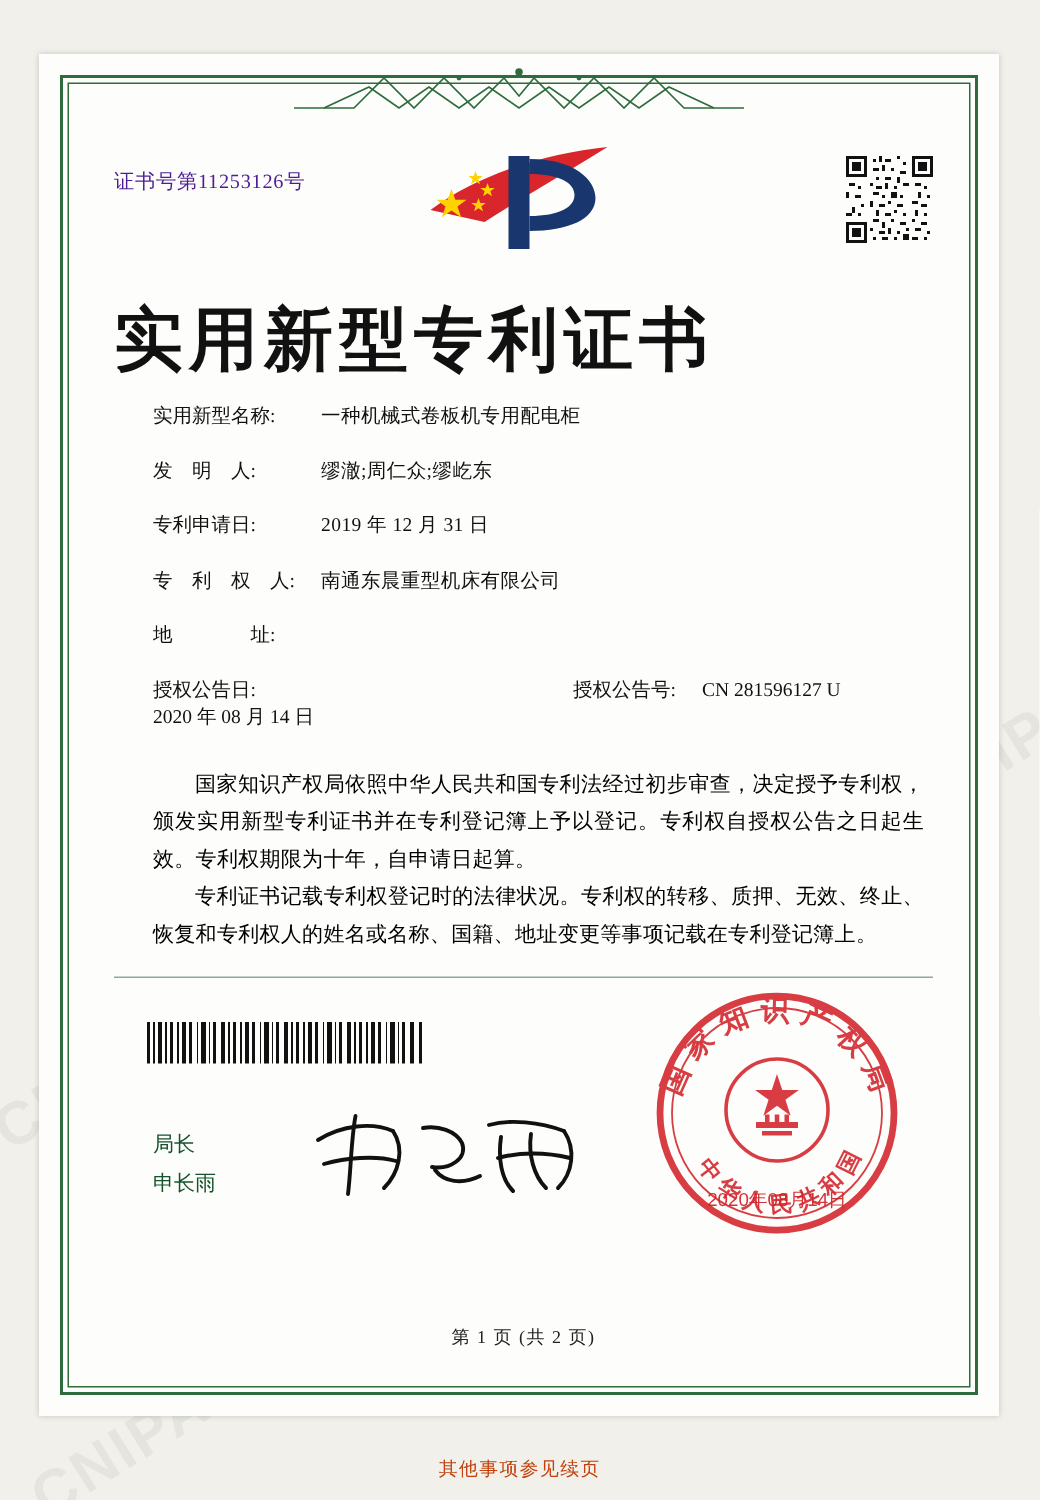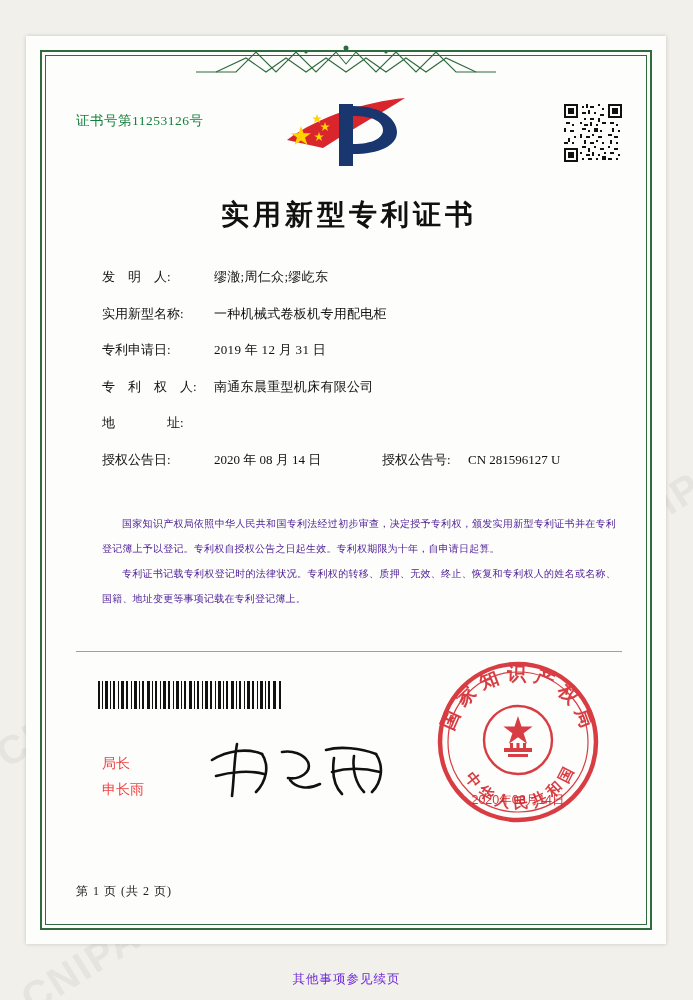--- a/index.html
+++ b/index.html
@@ -47,95 +47,95 @@
     top:6px;width:300px;height:34px;
     overflow:hidden;
   }
   .ornament svg{display:block;}
 
   .content{
     position:absolute;left:50px;top:60px;right:44px;bottom:30px;
   }
 
   .cert-no{
-    font-size:13.5px;color:#15803d;letter-spacing:0.5px;
+    font-size:13.5px;color:#4c1d95;letter-spacing:0.5px;
     position:absolute;left:0;top:16px;
   }
 
   .qr{
     position:absolute;right:0;top:8px;width:58px;height:58px;
   }
 
   .logo{
     position:absolute;left:50%;transform:translateX(-50%);
     top:0px;width:140px;height:76px;
   }
 
   .title{
     position:absolute;left:0;right:0;top:100px;
-    text-align:center;
-    font-size:28px;font-weight:bold;letter-spacing:4px;
+    text-align:left;
+    font-size:46px;font-weight:bold;letter-spacing:4px;
     color:#111;
     font-family:"Liberation Serif","DejaVu Serif",serif;
   }
 
   .fields{
     position:absolute;left:26px;right:0;top:172px;
     font-size:13px;color:#111;
   }
   .row{display:flex;align-items:baseline;margin-bottom:18.5px;}
   .lbl{
     width:112px;flex:none;
     letter-spacing:0px;
     white-space:pre;
   }
   .val{flex:1;letter-spacing:0.3px;}
   .row-split{display:flex;align-items:baseline;margin-bottom:18.5px;}
   .row-split .half{display:flex;align-items:baseline;}
-  .row-split .half1{width:280px;}
+  .row-split .half1{width:280px;flex-direction:column;}
   .lbl2{width:86px;flex:none;white-space:pre;font-family:Liberation Serif, serif;}
 
   .para{
     position:absolute;left:26px;right:6px;top:415px;
-    font-size:10px;line-height:25px;color:#4c1d95;
+    font-size:14px;line-height:25px;color:#000000;
     text-align:justify;
     letter-spacing:0.2px;
   }
   .para p{margin:0;text-indent:2em;}
 
   .divider{
     position:absolute;left:0px;right:0px;top:555px;
     height:1px;background:#2e6b3d;opacity:0.55;
   }
 
   .barcode{
     position:absolute;left:22px;top:585px;width:185px;height:28px;
   }
 
   .stamp{
     position:absolute;right:18px;top:560px;width:172px;height:172px;
   }
 
   .sig-block{
     position:absolute;left:26px;top:655px;
-    font-size:14px;line-height:26px;color:#ef4444;
+    font-size:14px;line-height:26px;color:#14532d;
   }
 
   .signature{
     position:absolute;left:128px;top:640px;width:200px;height:70px;
   }
 
   .pagenum{
     position:absolute;left:0;right:0;bottom:14px;
-    text-align:left;font-size:12px;color:#222;letter-spacing:1px;
+    text-align:center;font-size:12px;color:#222;letter-spacing:1px;
   }
 
   .footnote{
     position:absolute;left:0;right:0;bottom:12px;
-    text-align:center;font-size:12.5px;color:#6d28d9;letter-spacing:1px;
+    text-align:center;font-size:12.5px;color:#c2410c;letter-spacing:1px;
   }
 </style>
 </head>
 <body>
 
 <div class="wm wm1">CNIPA</div>
 <div class="wm wm2">CNIPA</div>
 <div class="wm wm3">CNIPA</div>
 <div class="wm wm4">CNIPA</div>
 <div class="wm wm5">CNIPA</div>
@@ -263,26 +263,26 @@
           <polygon points="46,26 47.2,29.4 50.8,29.4 47.9,31.5 49,34.9 46,32.8 43,34.9 44.1,31.5 41.2,29.4 44.8,29.4"></polygon>
           <polygon points="40,36 41.2,39.4 44.8,39.4 41.9,41.5 43,44.9 40,42.8 37,44.9 38.1,41.5 35.2,39.4 38.8,39.4"></polygon>
         </g>
       </svg>
     </div>
 
     <div class="title">实用新型专利证书</div>
 
     <div class="fields">
       <div class="row">
+        <div class="lbl">实用新型名称:</div>
+        <div class="val">一种机械式卷板机专用配电柜</div>
+      </div>
+      <div class="row">
         <div class="lbl">发　明　人:</div>
         <div class="val">缪澈;周仁众;缪屹东</div>
-      </div>
-      <div class="row">
-        <div class="lbl">实用新型名称:</div>
-        <div class="val">一种机械式卷板机专用配电柜</div>
       </div>
       <div class="row">
         <div class="lbl">专利申请日:</div>
         <div class="val">2019 年 12 月 31 日</div>
       </div>
       <div class="row">
         <div class="lbl">专　利　权　人:</div>
         <div class="val">南通东晨重型机床有限公司</div>
       </div>
       <div class="row">

